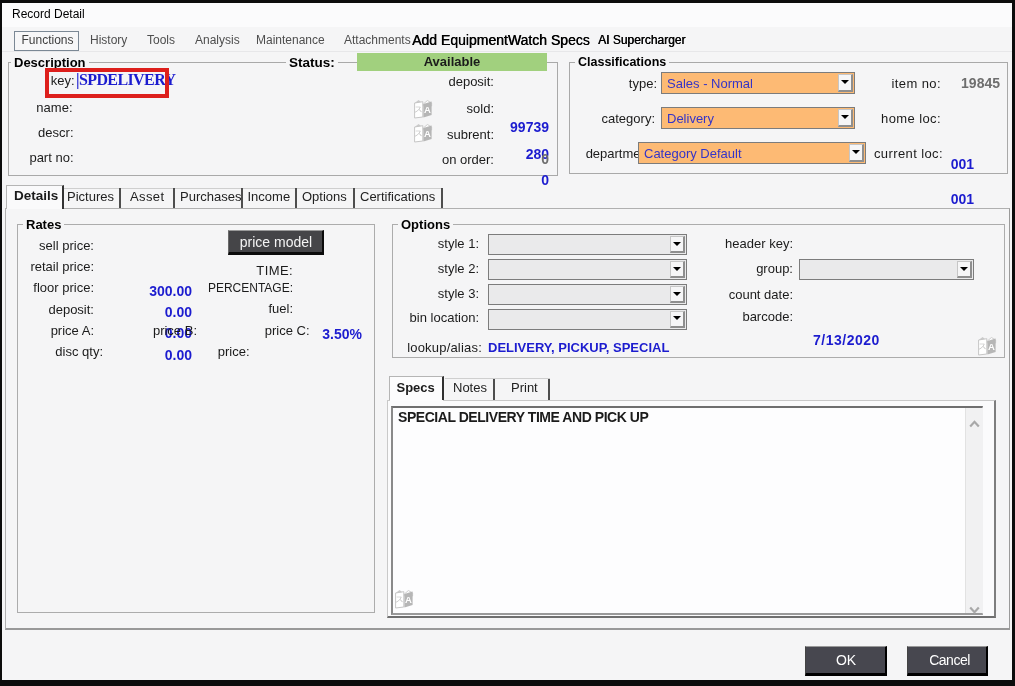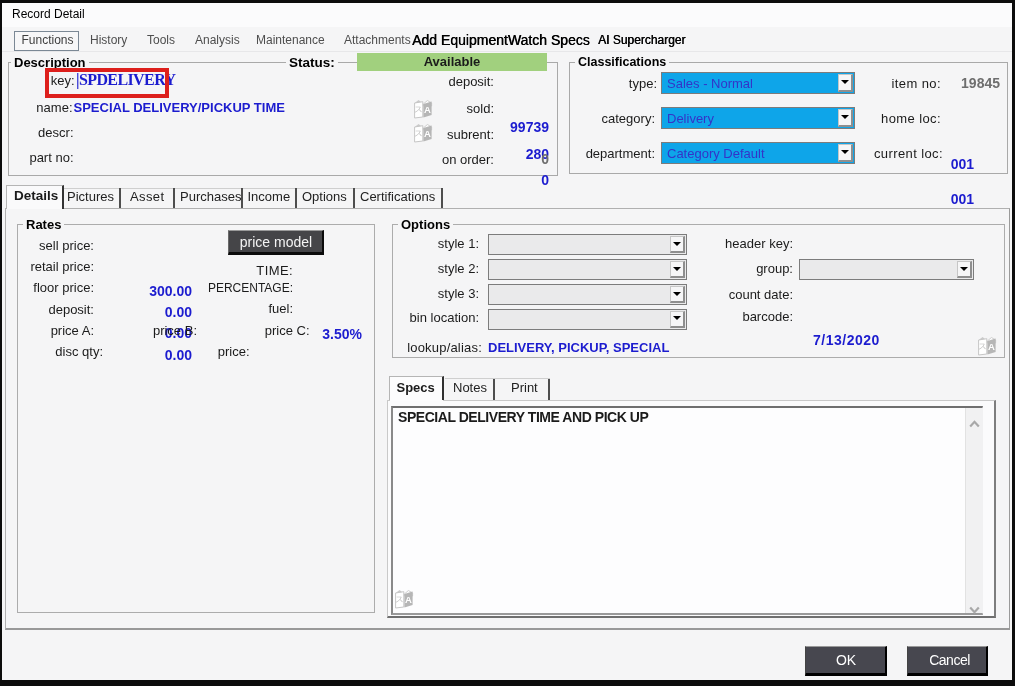--- a/index.html
+++ b/index.html
@@ -6,21 +6,21 @@
   body{width:1015px;height:686px;overflow:hidden;font-family:"Liberation Sans",sans-serif;background:#f5f5f6;}
   #win{position:relative;width:1015px;height:686px;background:#f5f5f6;box-sizing:border-box;}
   .abs{position:absolute;}
   .lbl{position:absolute;font-size:13px;color:#1b1b1b;white-space:nowrap;line-height:15px;}
   .r{text-align:right;}
   .b{font-weight:bold;}
   .blue{color:#1c1ccf;font-weight:bold;font-size:14px;margin-top:46px;}
   .bluetxt{color:#1c1ccf;font-weight:bold;}
   .gray{color:#6e6e6e;font-weight:bold;font-size:14px;}
   .legend{position:absolute;font-size:13px;font-weight:bold;color:#000;background:#f5f5f6;padding:0 3px;line-height:15px;white-space:nowrap;}
-  .combo{position:absolute;background:#0ea5e9;border:1px solid #7c7c7c;box-sizing:border-box;}
+  .combo{position:absolute;background:#fdba74;border:1px solid #7c7c7c;box-sizing:border-box;}
   .combo .txt{position:absolute;left:5px;top:2px;font-size:13px;color:#3434c8;line-height:17px;white-space:nowrap;}
   .combo .btn{position:absolute;right:1px;top:1px;bottom:1px;width:15px;background:#f6f6f7;border:1px solid #c6c6c6;border-right:2px solid #8f8f8f;border-bottom:2px solid #8f8f8f;box-sizing:border-box;}
   .combo .arr{position:absolute;left:50%;top:50%;margin-left:-4.5px;margin-top:-2.5px;width:0;height:0;border-left:4px solid transparent;border-right:4px solid transparent;border-top:4.5px solid #000;}
   .sep{position:absolute;width:2px;background:#4e4e4e;}
   .dis{background:#eaeaeb;}
 </style>
 </head>
 <body>
 <div id="win">
 
@@ -43,21 +43,20 @@
   <div class="legend" style="left:11px;top:55px;">Description</div>
 
   <div class="legend" style="left:286px;top:55px;font-size:13.5px;">Status:</div>
   <div class="abs" style="left:357px;top:53px;width:190px;height:18px;background:#a1d07e;"></div>
   <div class="lbl b" style="left:357px;top:54px;width:190px;text-align:center;">Available</div>
 
   <div class="lbl r" style="left:24.5px;top:73px;width:50px;">key:</div>
   <div class="lbl bluetxt" style="left:76px;top:72px;font-size:16px;letter-spacing:-0.6px;font-family:Liberation Serif, serif;">|SPDELIVERY</div>
   <div class="abs" style="left:45px;top:68px;width:124px;height:30px;border:4px solid #dd1f1c;box-sizing:border-box;"></div>
   <div class="lbl r" style="left:22.5px;top:100px;width:50px;">name:</div>
-  <div class="lbl bluetxt" style="left:73.5px;top:100px;">SPECIAL DELIVERY/PICKUP TIME</div>
   <div class="lbl r" style="left:23.5px;top:124.5px;width:50px;">descr:</div>
   <div class="lbl r" style="left:23.5px;top:149.5px;width:50px;">part no:</div>
 
   <div class="lbl r" style="left:394px;top:74px;width:100px;">deposit:</div>
   <div class="lbl blue r" style="left:449px;top:74px;width:100px;">99739</div>
   <div class="lbl r" style="left:394px;top:101px;width:100px;">sold:</div>
   <div class="lbl blue r" style="left:449px;top:101px;width:100px;">280</div>
   <div class="lbl r" style="left:394px;top:126.5px;width:100px;">subrent:</div>
   <div class="lbl blue r" style="left:449px;top:126.5px;width:100px;">0</div>
   <div class="lbl r" style="left:394px;top:151.5px;width:100px;">on order:</div>
@@ -97,21 +96,21 @@
   <div class="combo" style="left:661px;top:107px;width:194px;height:22px;">
     <div class="txt">Delivery</div>
       <div class="btn">
         <div class="arr"></div>
       </div>
   </div>
   <div class="lbl r" style="left:841px;top:110.5px;width:100px;letter-spacing:0.4px;">home loc:</div>
   <div class="lbl blue r" style="left:874px;top:110.5px;width:100px;">001</div>
 
   <div class="lbl r" style="left:555px;top:145.5px;width:100px;">department:</div>
-  <div class="combo" style="left:661px;top:142px;width:194px;height:22px;text-decoration:underline;">
+  <div class="combo" style="left:638px;top:142px;width:228px;height:22px;text-decoration:underline;">
     <div class="txt">Category Default</div>
       <div class="btn">
         <div class="arr"></div>
       </div>
   </div>
   <div class="lbl r" style="left:843px;top:145.5px;width:100px;letter-spacing:0.4px;">current loc:</div>
   <div class="lbl blue r" style="left:874px;top:145.5px;width:100px;">001</div>
 
   <div class="abs" style="left:5px;top:208px;width:1005px;height:422px;border:1px solid #b0b0b0;border-right:1px solid #9a9a9a;border-bottom:2px solid #999;box-sizing:border-box;"></div>
 

